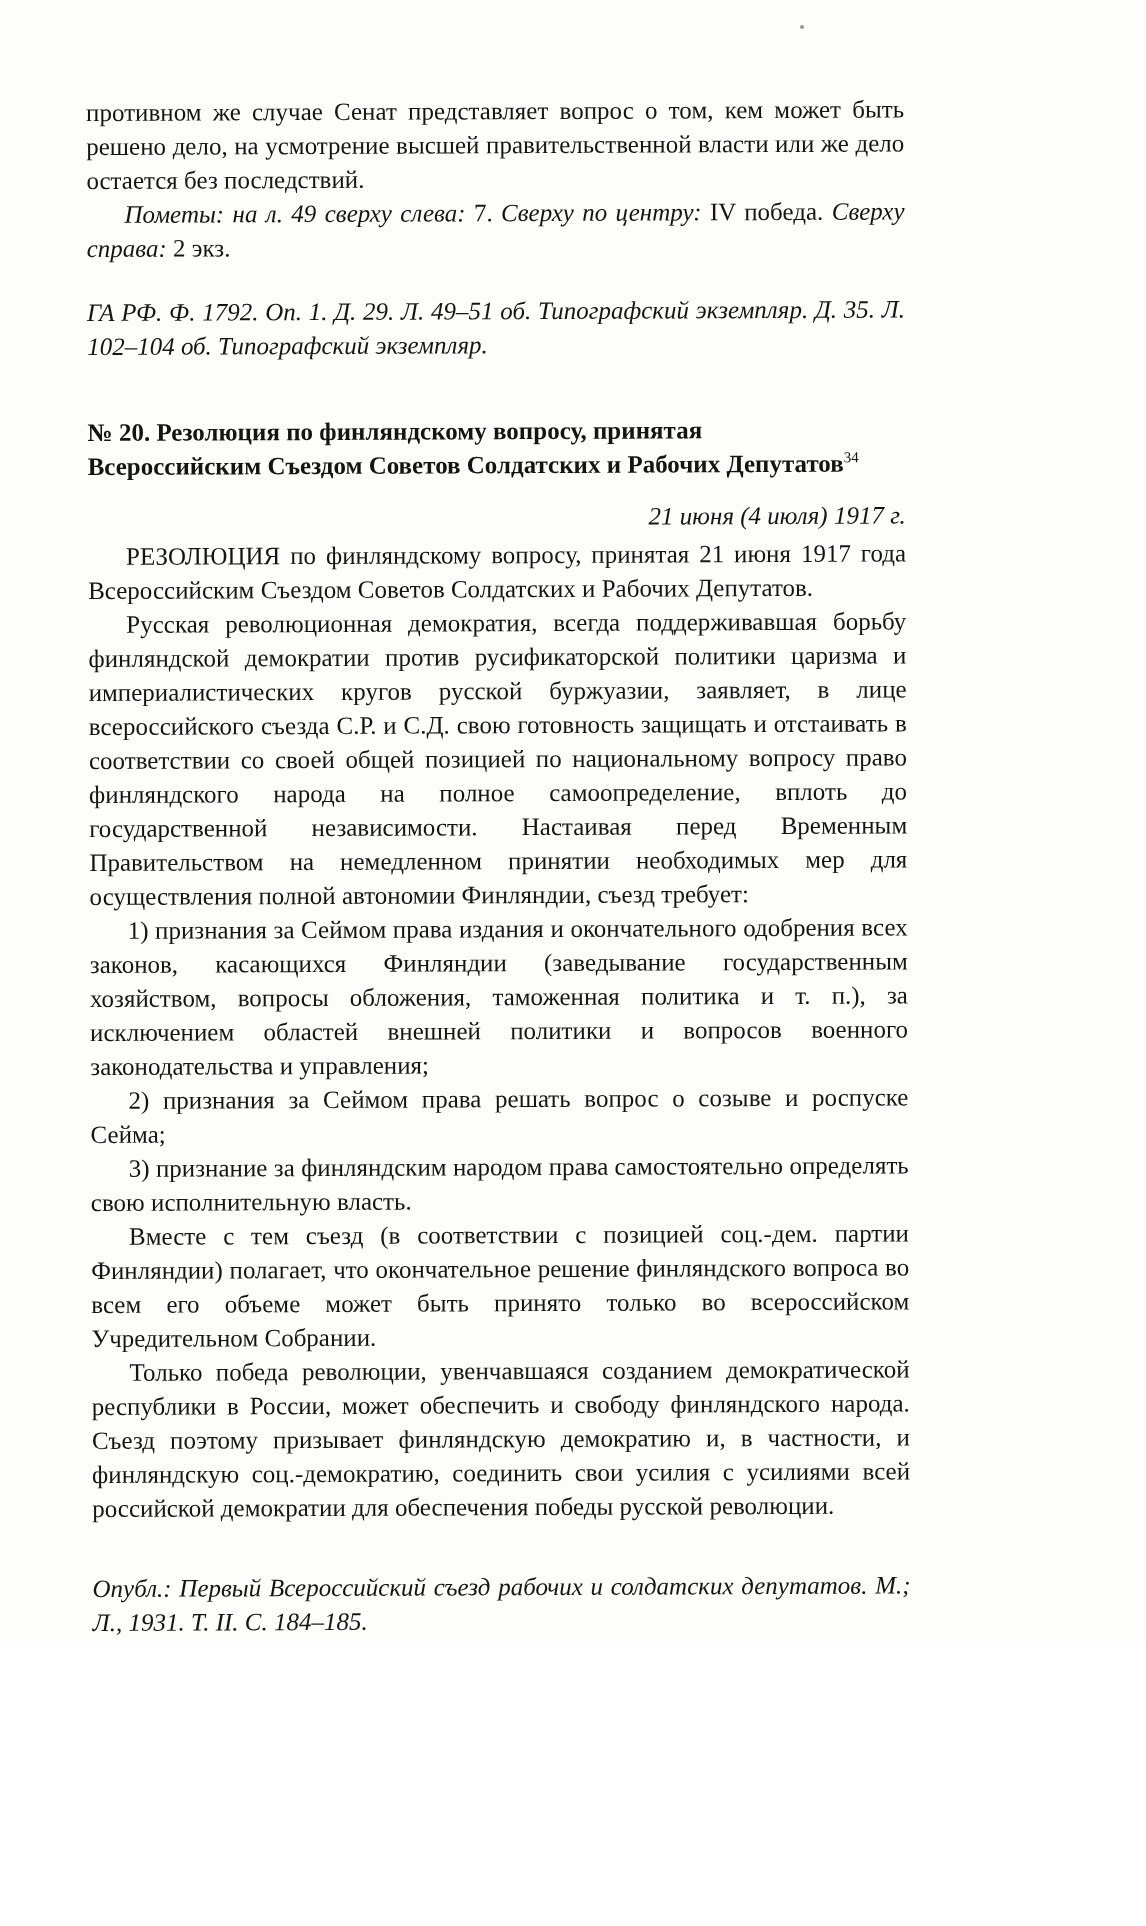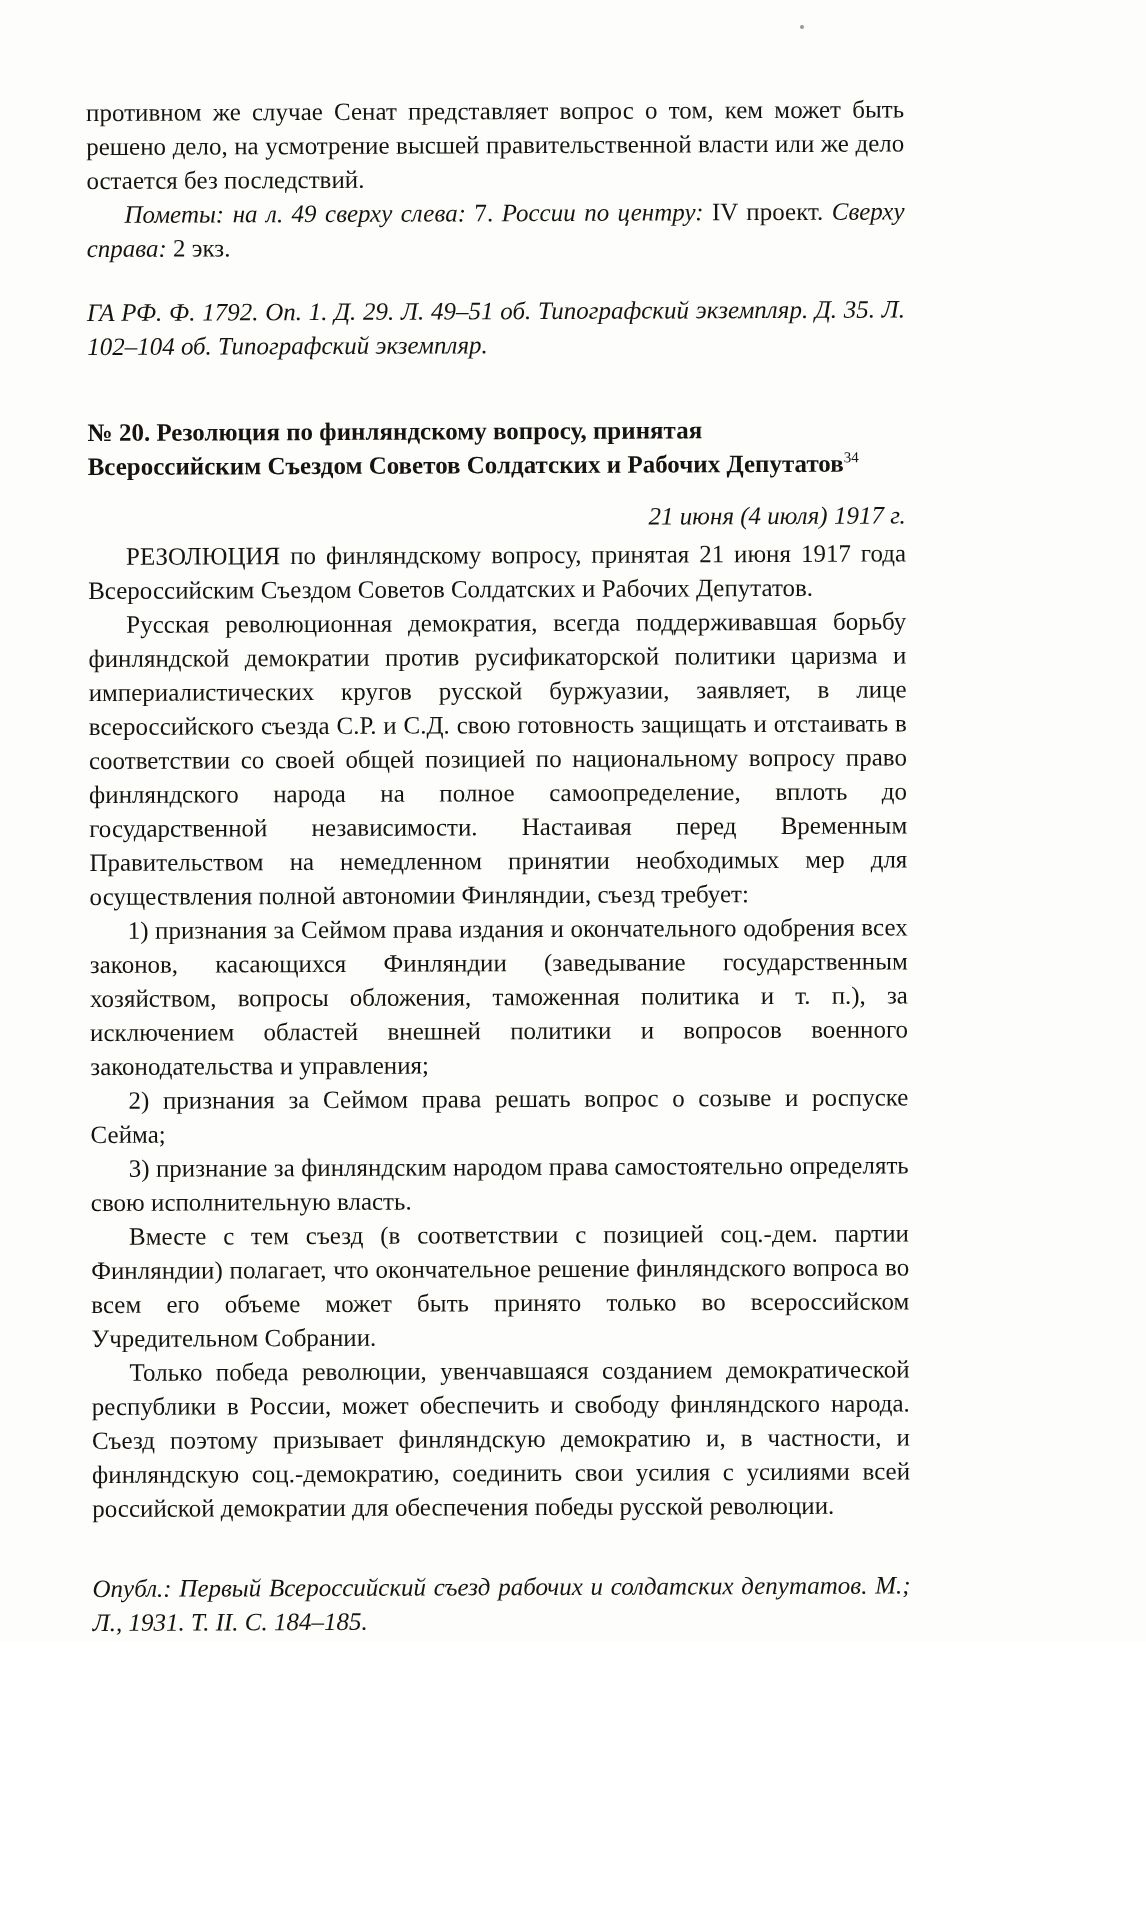--- a/index.html
+++ b/index.html
@@ -84,21 +84,21 @@
 <body>
 
 <div class="page">
 
   <div class="scan-speck"></div>
 
   <div class="text-column" lang="ru">
 
     <p class="para">противном же случае Сенат представляет вопрос о том, кем может быть решено дело, на усмотрение высшей правительственной власти или же дело остается без последствий.</p>
 
-    <p class="para indent notes"><em>Пометы: на л. 49 сверху слева: </em><span class="upright">7. </span><em>России по центру: </em><span class="upright">IV проект. </span><em>Сверху справа: </em><span class="upright">2 экз.</span></p>
+    <p class="para indent notes"><em>Пометы: на л. 49 сверху слева: </em><span class="upright">7. </span><em>Сверху по центру: </em><span class="upright">IV победа. </span><em>Сверху справа: </em><span class="upright">2 экз.</span></p>
 
     <p class="para archive">ГА РФ. Ф. 1792. Оп. 1. Д. 29. Л. 49–51 об. Типографский экземпляр. Д. 35. Л. 102–104 об. Типографский экземпляр.</p>
 
     <h2 class="heading">
       <span class="hline">№ 20. Резолюция по финляндскому вопросу, принятая</span><br>
       <span class="hline"><span>Всероссийским Съездом Советов Солдатских и Рабочих Депутатов</span><sup>34</sup></span>
     </h2>
 
     <p class="para date">21 июня (4 июля) 1917 г.</p>
 

